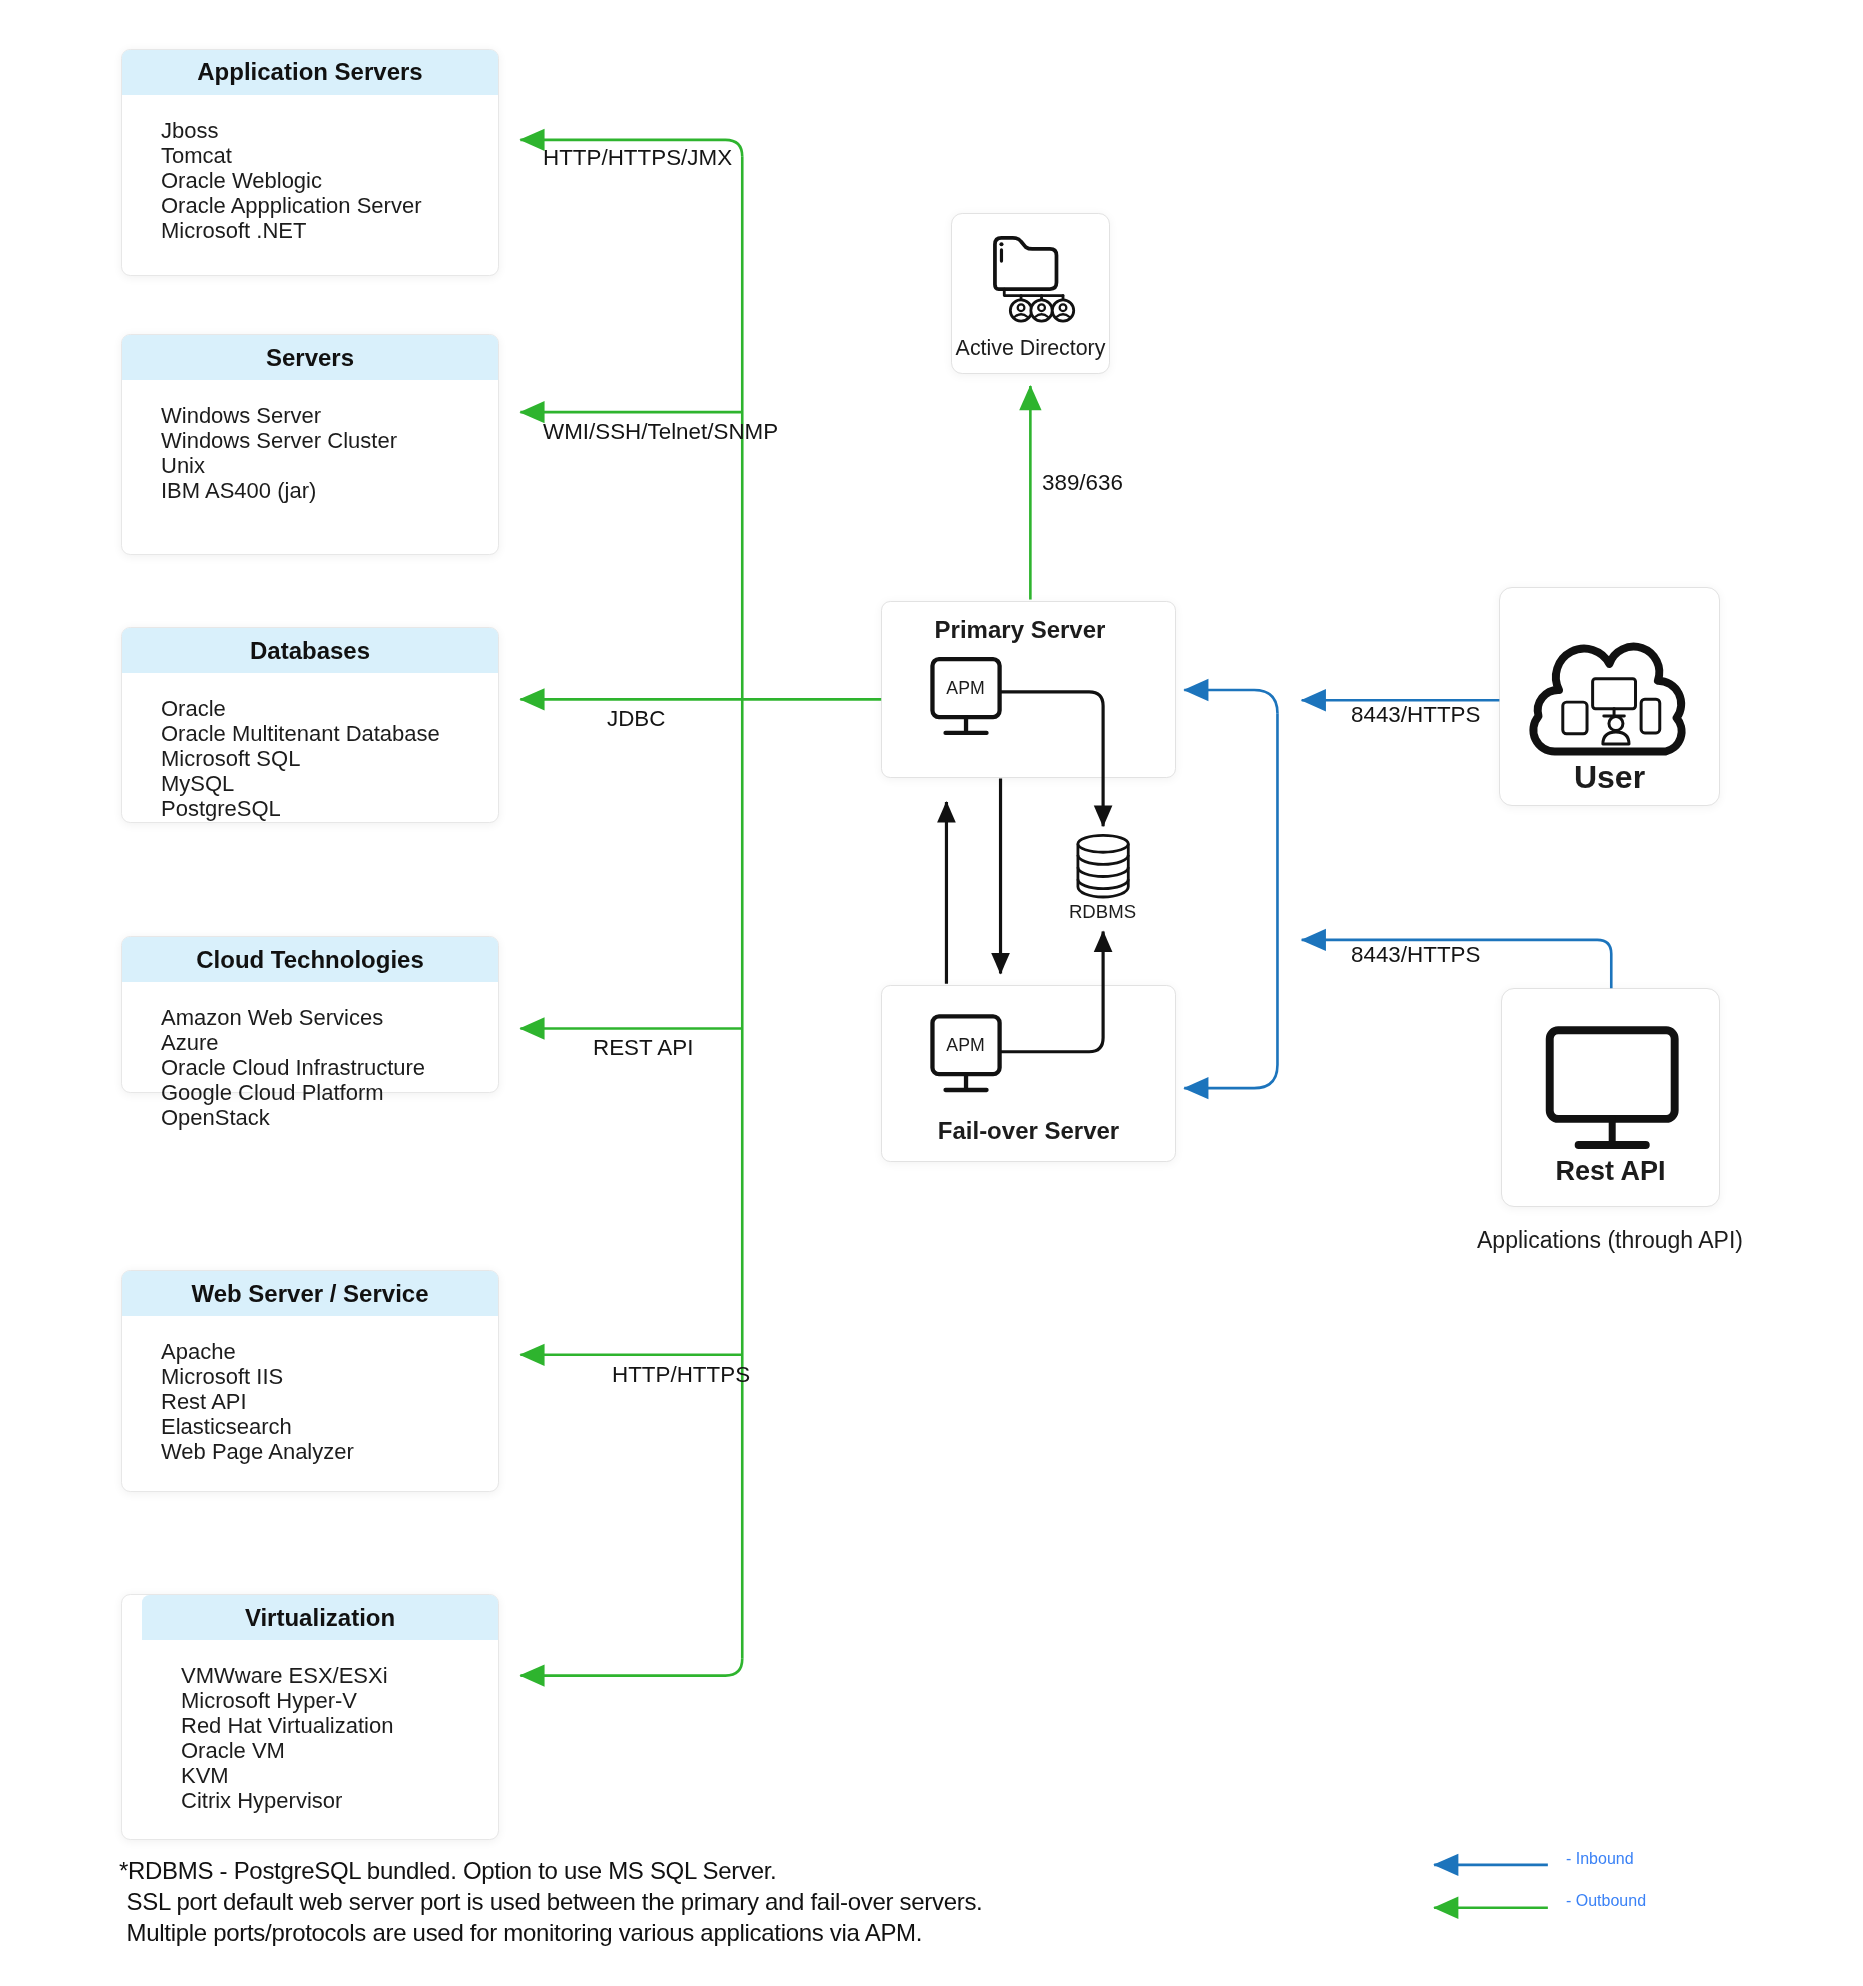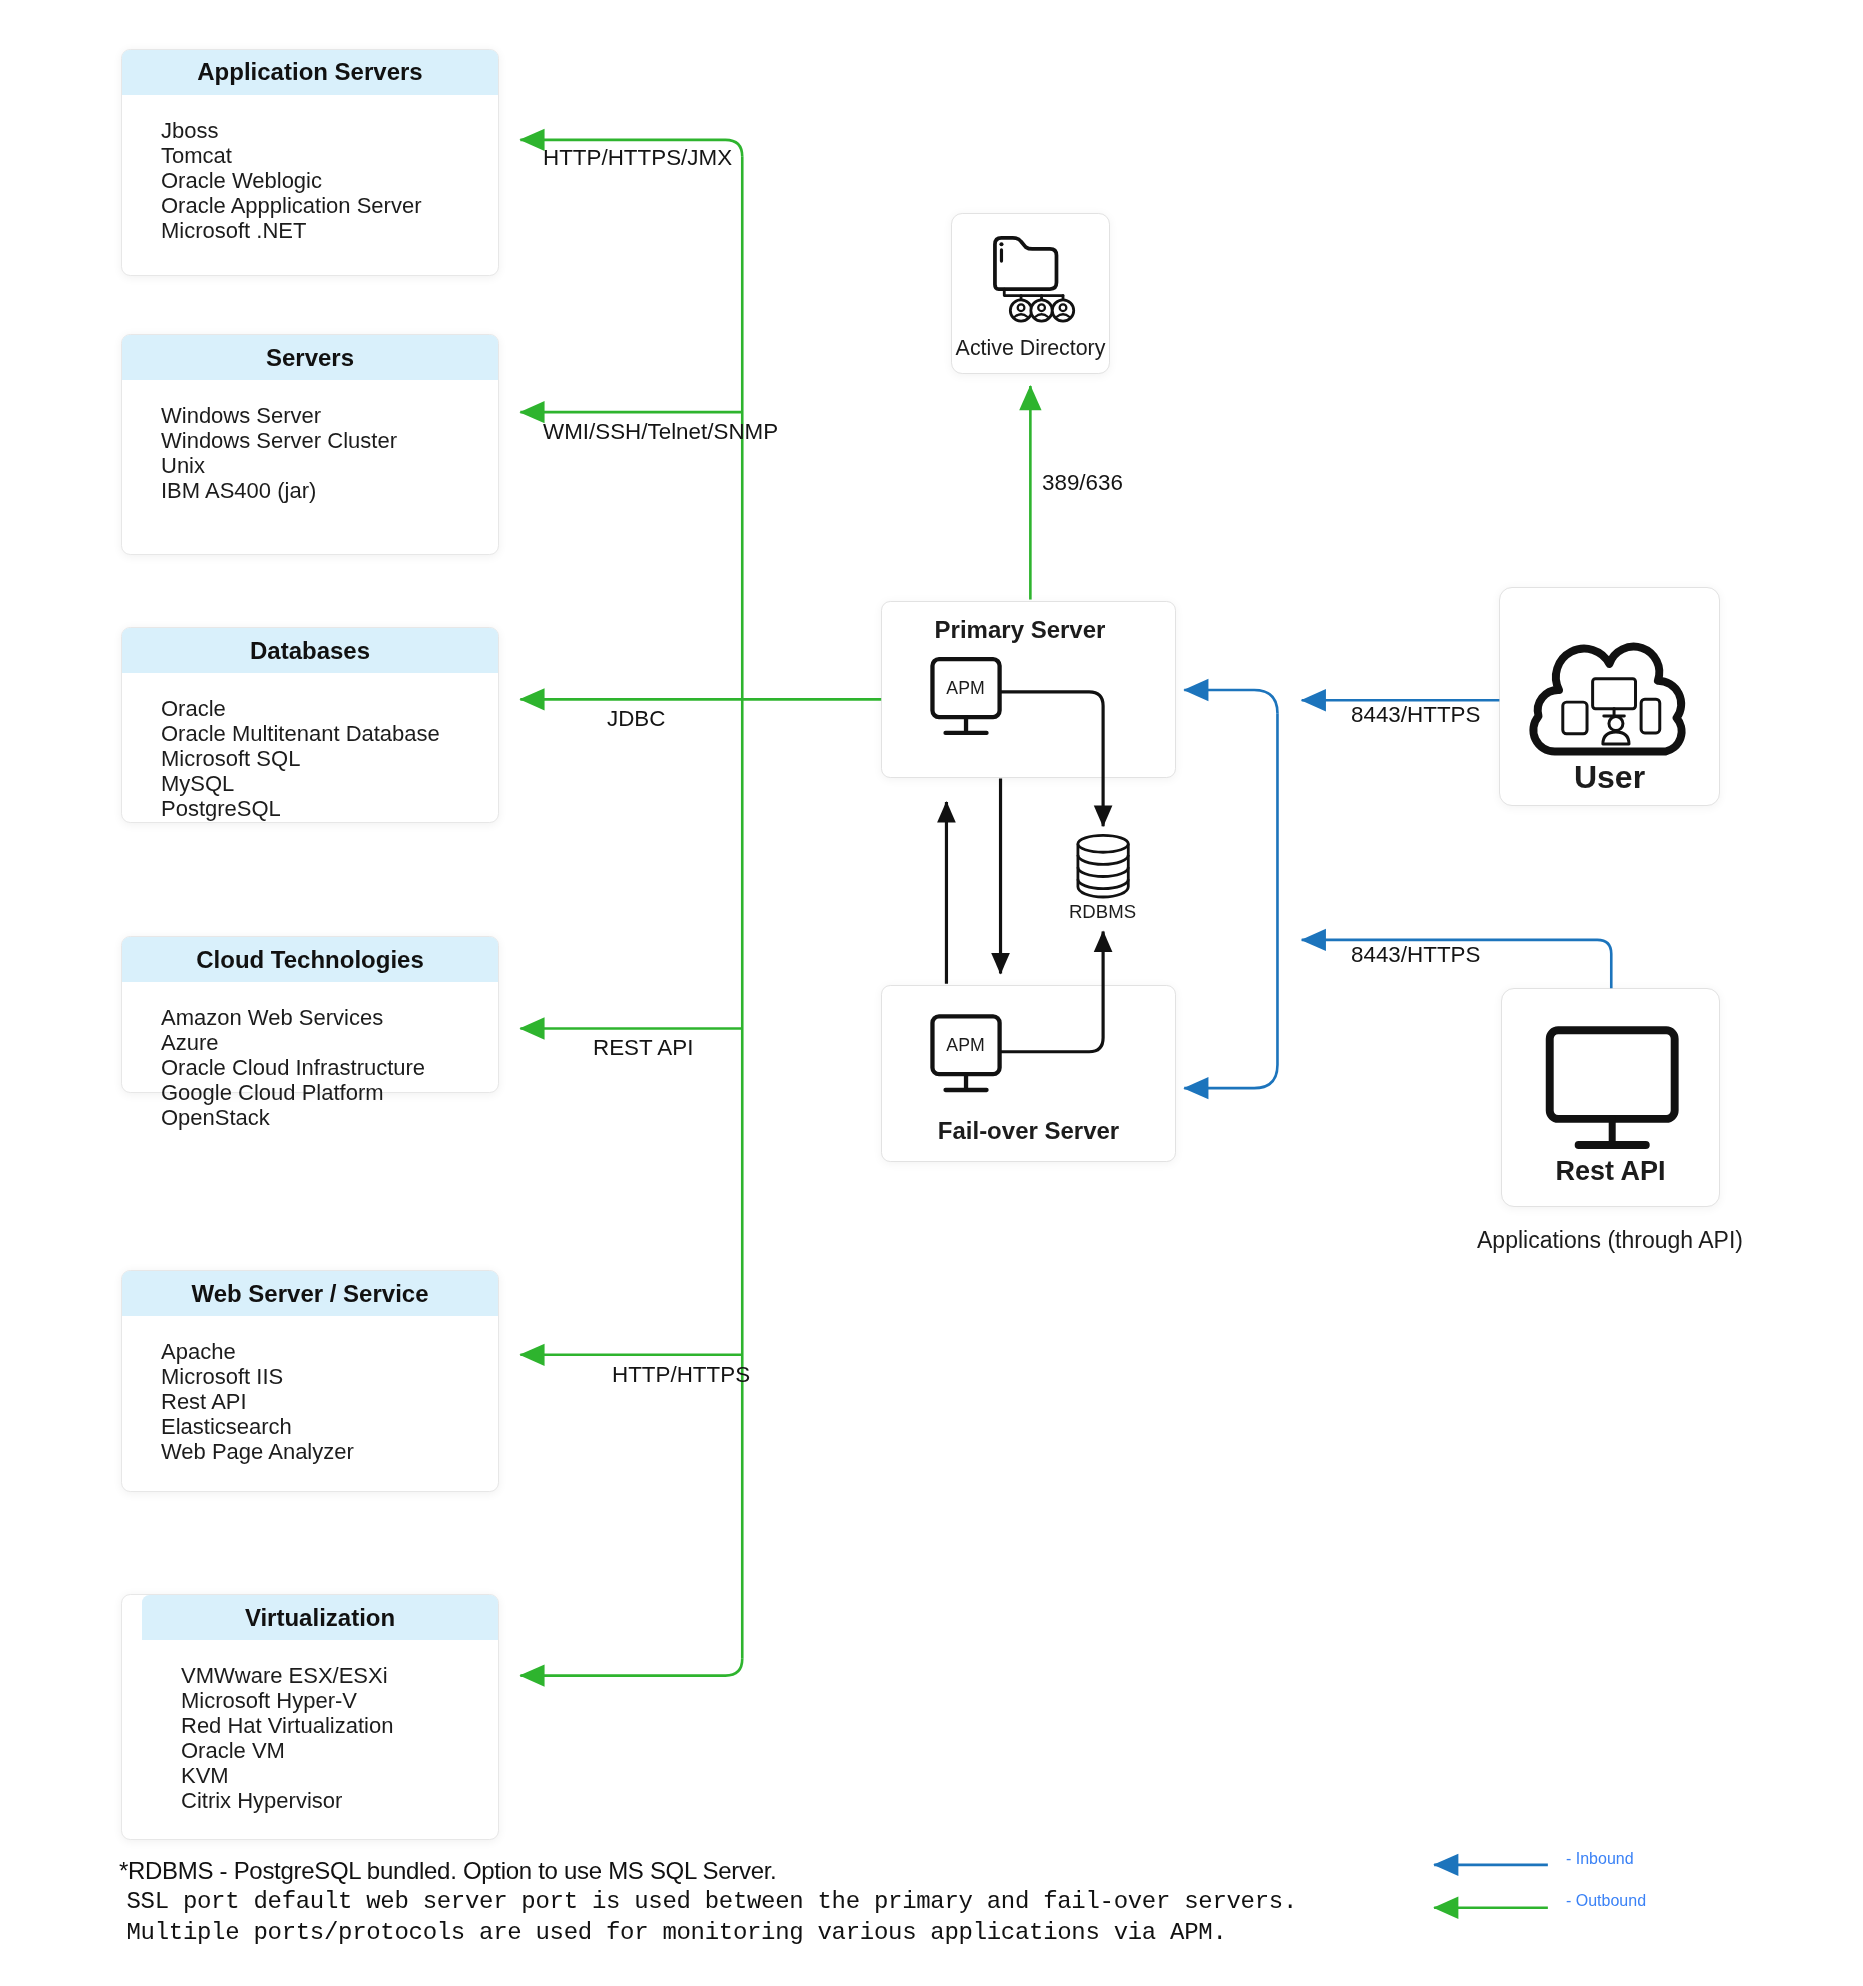--- a/index.html
+++ b/index.html
@@ -21,21 +21,21 @@
   .panel-items{padding:23px 15px 0 39px;font-size:22px;line-height:25px;}
   .box{
     position:absolute;background:#fff;border:1.9px solid #e2e2e2;border-radius:11.2px;
     box-shadow:0 1.9px 9.3px rgba(0,0,0,.05);box-sizing:border-box;z-index:1;
   }
   #connectors{position:absolute;left:0;top:0;z-index:2;pointer-events:none;}
   .lbl{position:absolute;font-size:22.4px;color:#141414;z-index:3;white-space:nowrap;}
   .ctext{position:absolute;text-align:center;z-index:3;white-space:nowrap;}
   .bold{font-weight:bold;}
   .footnotes{position:absolute;left:119px;top:1855px;font-size:24px;line-height:31px;color:#111;z-index:3;letter-spacing:-0.3px;}
-  .footnotes .fn-indent{margin-left:7.5px;font-family:Liberation Mono, monospace;}
+  .footnotes .fn-indent{margin-left:7.5px;}
   .legend-text{position:absolute;font-size:16px;color:#3b82f6;z-index:3;white-space:nowrap;}
 </style>
 </head>
 <body>
 
 <div class="panel" style="top:18.6px;height:227px;">
   <div class="panel-header">Application Servers</div>
   <div class="panel-items">
     <div>Jboss</div>
     <div>Tomcat</div>

